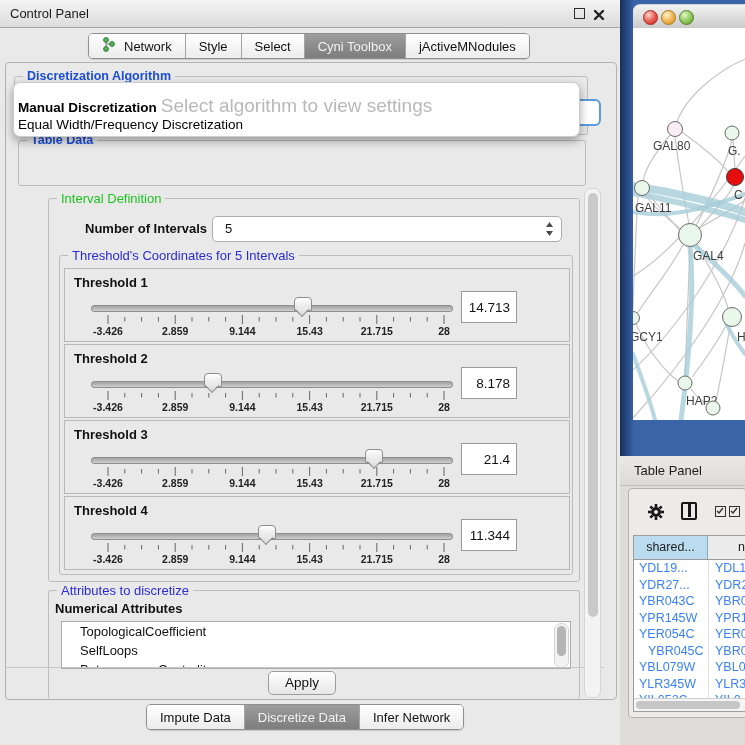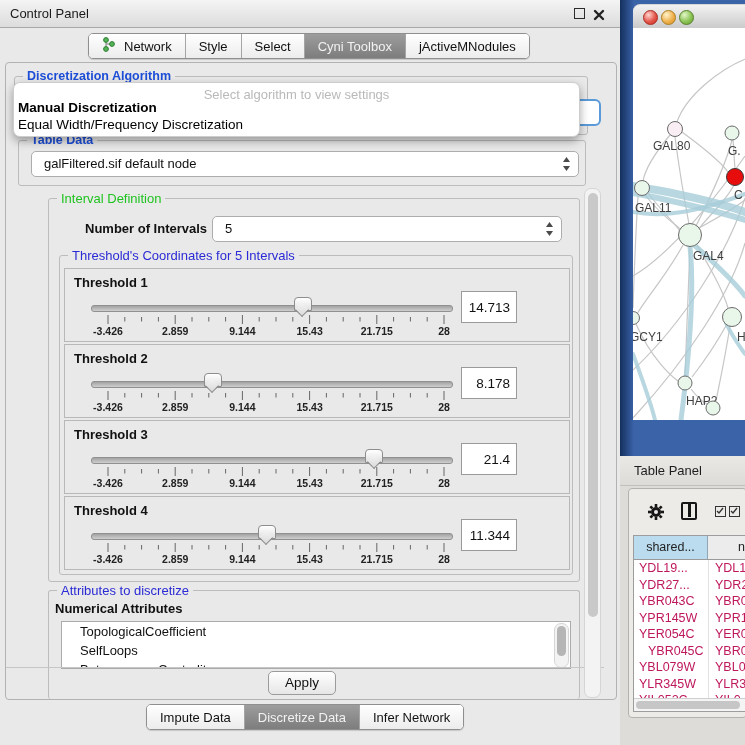--- a/index.html
+++ b/index.html
@@ -32,21 +32,21 @@
   .grp-title.blue{color:#2a2ad6;font-weight:normal;font-size:13px;}
 
   
   .combo{position:absolute;background:#fff;border:1px solid #adadad;border-radius:5px;font-size:13px;color:#111;}
   .combo .txt{position:absolute;left:12px;top:0;line-height:24px;white-space:nowrap;}
   .stepper{position:absolute;right:7px;top:4px;width:9px;height:16px;}
 
   
   .popup{position:absolute;left:13px;top:82px;width:565px;height:53px;background:#fff;border:1px solid #cdcdcd;
     border-radius:7px;box-shadow:0 4px 10px rgba(0,0,0,.35);z-index:50;}
-  .popup-ph{position:absolute;left:0;top:4px;width:100%;text-align:center;font-size:13px;color:#b9b9b9;}
+  .popup-ph{position:absolute;left:0;top:12px;width:100%;text-align:center;font-size:19px;color:#b9b9b9;}
   .popup-opt{position:absolute;left:4px;font-size:13.5px;color:#000;white-space:nowrap;}
 
   
   .th-box{position:absolute;left:4px;width:504px;height:72px;border:1px solid #b8b8b8;background:#e9e9e9;}
   .th-label{position:absolute;left:9px;top:6px;font-size:13px;font-weight:bold;color:#111;}
   .sl-track{position:absolute;height:5px;border-radius:3px;background:linear-gradient(#a2a2a2,#cfcfcf);border:1px solid #909090;}
   .sl-handle{position:absolute;width:16px;height:12px;background:linear-gradient(#ffffff,#e0e0e0);
     border:1px solid #8d8d8d;border-radius:4px 4px 1px 1px;z-index:3;}
   .sl-handle::after{content:"";position:absolute;left:2.2px;top:6.6px;width:9px;height:9px;
     background:linear-gradient(135deg,#f4f4f4,#dadada);border-right:1px solid #8d8d8d;border-bottom:1px solid #8d8d8d;transform:rotate(45deg);}
@@ -75,21 +75,21 @@
   .net-canvas{position:absolute;left:633px;top:28px;width:112px;height:392px;background:#fff;}
 
   .tp-area{position:absolute;left:620px;top:456px;width:125px;height:289px;background:#dedcd9;}
   .tp-titlebar{position:absolute;left:0;top:0;width:125px;height:29px;background:linear-gradient(#ebe9e6,#dddbd8);border-bottom:1px solid #c2c0bd;}
   .tp-title{position:absolute;left:14px;top:7px;font-size:13px;color:#1d1d1d;}
   .tp-sub{position:absolute;left:8px;top:32px;width:117px;height:228px;background:#edebe8;border:1px solid #b4b2af;border-radius:4px;}
   .tp-table{position:absolute;left:4px;top:46px;width:113px;height:175px;background:#fff;border:1px solid #9d9d9d;overflow:hidden;}
   .t-header{display:flex;height:23px;border-bottom:1px solid #9a9a9a;}
   .t-hcell{box-sizing:border-box;font-size:12.5px;color:#222;line-height:22px;}
   .t-row{display:flex;height:16.5px;}
-  .t-cell{box-sizing:border-box;font-size:12.5px;color:#be185d;line-height:16.5px;white-space:nowrap;overflow:hidden;}
+  .t-cell{box-sizing:border-box;font-size:12.5px;color:#3b82f6;line-height:16.5px;white-space:nowrap;overflow:hidden;}
   .hscroll{position:absolute;left:0;bottom:0;width:113px;height:12px;background:#f4f4f4;border-top:1px solid #cfcfcf;}
   .hthumb{position:absolute;left:2px;top:2px;width:104px;height:8px;background:#c6c6c6;border-radius:4px;}
 </style>
 </head>
 <body>
 
 <div class="root">
 
   <div class="cp">
 
@@ -139,29 +139,20 @@
     <div class="popup">
       <div class="popup-ph">Select algorithm to view settings</div>
       <div id="popupOpts">
           <div class="popup-opt" style="top: 17px; font-weight: bold;">Manual Discretization</div>
           <div class="popup-opt" style="top: 34px;">Equal Width/Frequency Discretization</div>
         </div>
     </div>
 
     <div class="grp" style="left:18px;top:140px;width:566px;height:44px;">
       <div class="grp-title">Table Data</div>
-      <div class="combo" style="left:12px;top:10px;width:546px;height:24px;">
-        <div class="txt">galFiltered.sif default node</div>
-        <div class="stepper">
-          <svg width="9" height="16">
-              <path d="M4.5,1 L8,6 L1,6 Z" fill="#4a4a4a"></path>
-              <path d="M4.5,15 L8,10 L1,10 Z" fill="#4a4a4a"></path>
-            </svg>
-        </div>
-      </div>
     </div>
 
     <div class="grp" style="left:48px;top:198px;width:530px;height:382px;">
       <div class="grp-title green">Interval Definition</div>
 
       <div class="abs" style="left:36px;top:22px;font-size:13px;font-weight:bold;color:#111;">Number of Intervals</div>
       <div class="combo" style="left:163px;top:17px;width:348px;height:24px;">
         <div class="txt">5</div>
         <div class="stepper">
           <svg width="9" height="16">

